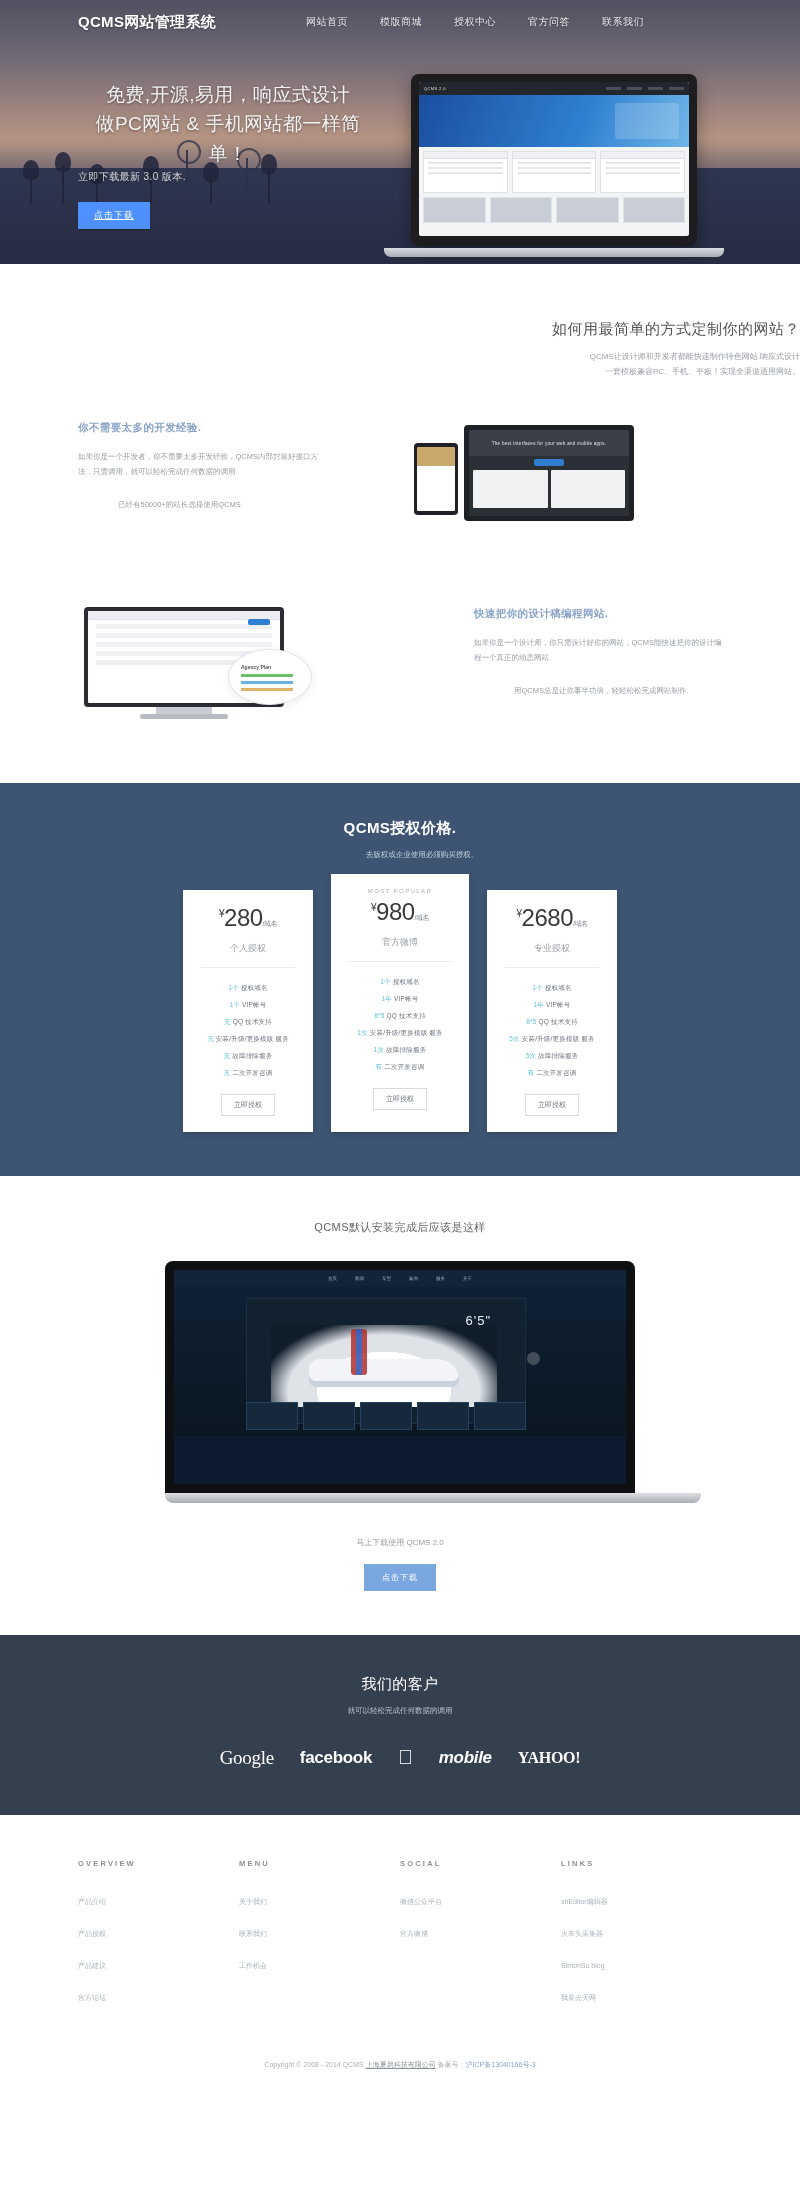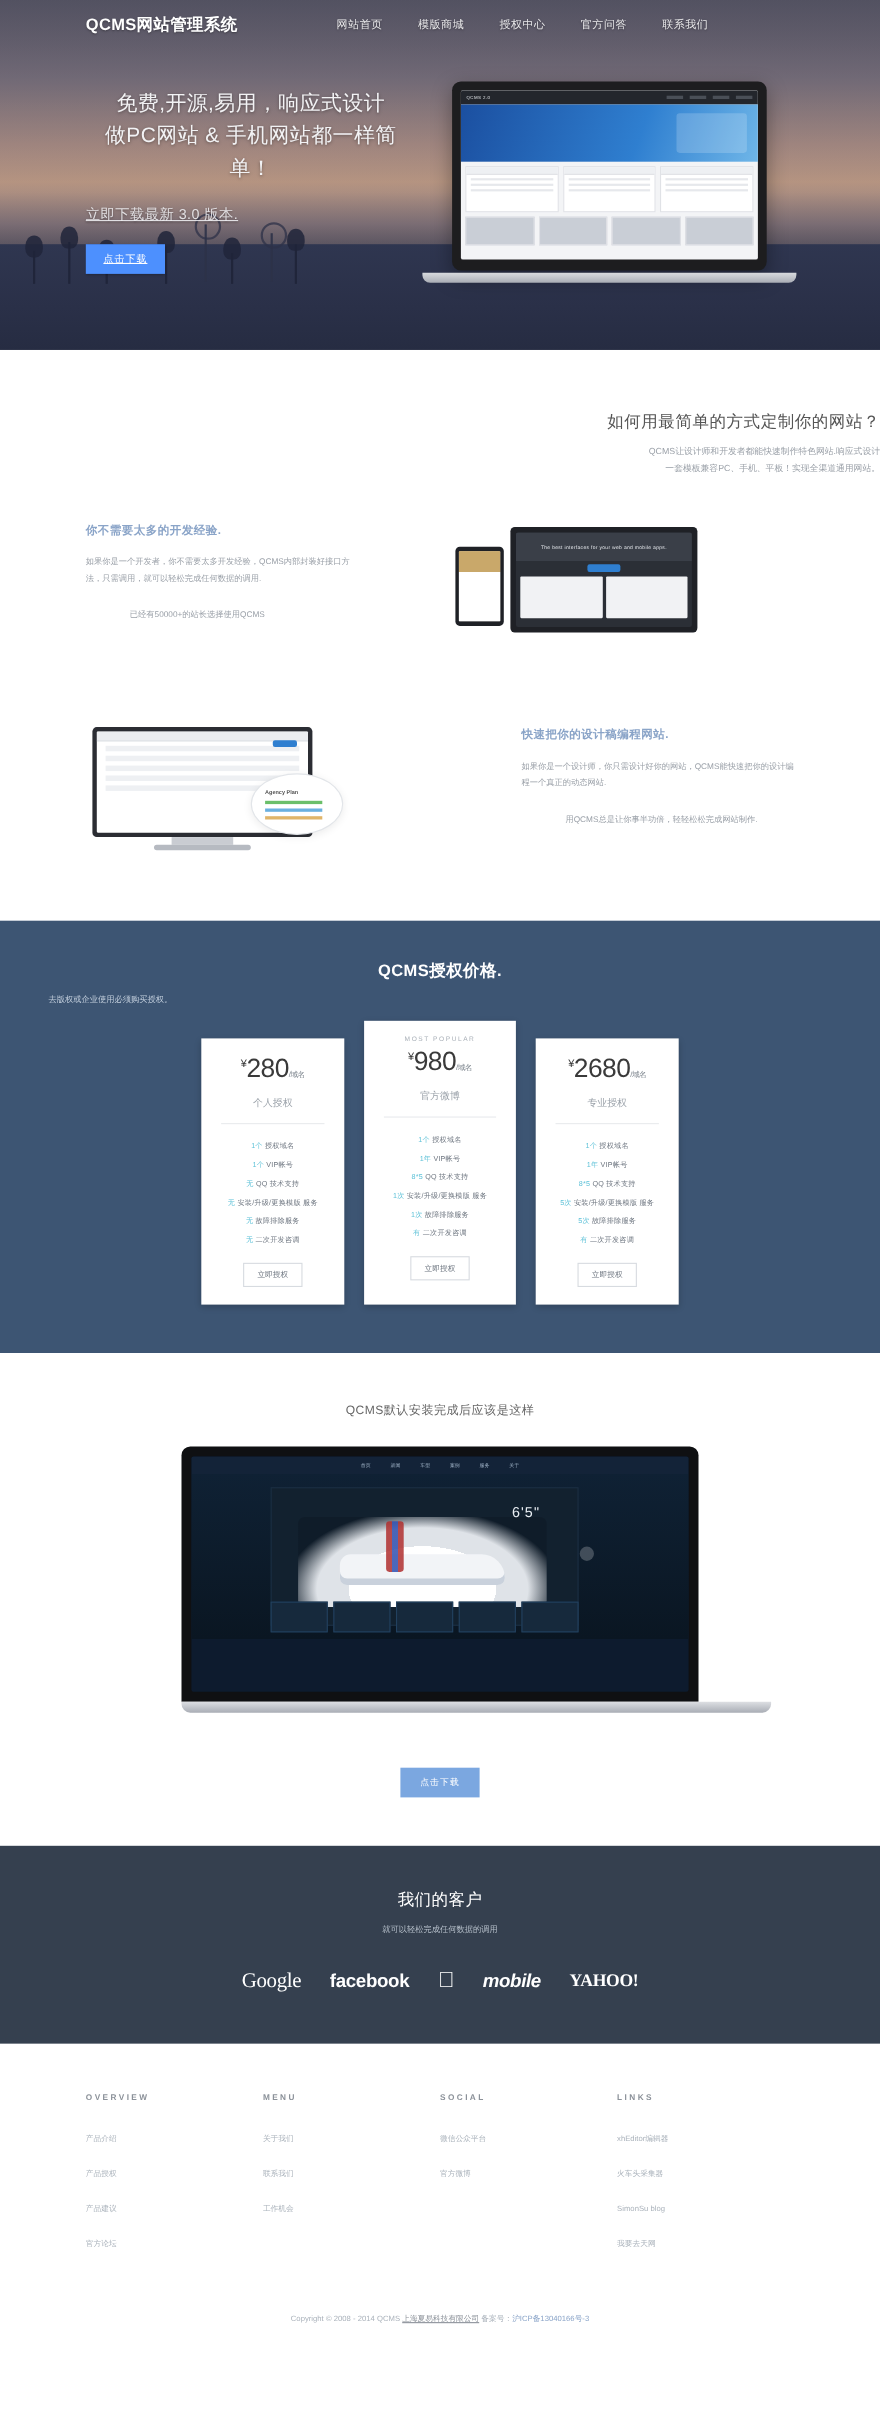--- a/index.html
+++ b/index.html
@@ -7,21 +7,21 @@
   body {
     font-family:"Liberation Sans","DejaVu Sans",sans-serif;
     background:#ffffff;
     color:#444;
     -webkit-font-smoothing:antialiased;
   }
   .page { width:800px; position:relative; overflow:hidden; }
 
   
   .hero {
-    position:relative; height:318px; overflow:hidden;
+    position:relative; height:264px; overflow:hidden;
     background:
       linear-gradient(to bottom, rgba(60,60,75,.55) 0%, rgba(70,62,70,.30) 30%, rgba(120,95,95,.22) 55%, rgba(40,44,62,.75) 100%),
       linear-gradient(to bottom, #6e6c7c 0%, #8b8290 22%, #b99a8f 42%, #c9a58c 52%, #8e7f85 64%, #3b4155 78%, #343b52 100%);
   }
   .hero:before{
     content:""; position:absolute; left:0; right:0; bottom:52px; height:110px;
     background:
       radial-gradient(closed-shape at 50% 100%, transparent, transparent);
   }
   
@@ -53,22 +53,22 @@
     color:rgba(255,255,255,.88); font-size:10px; text-decoration:none;
     text-shadow:0 1px 2px rgba(0,0,0,.35); letter-spacing:.5px;
   }
   .hero-inner{ position:relative; z-index:5; display:flex; padding:14px 40px 0 78px; }
   .hero-copy{ width:300px; padding-top:22px; }
   .hero-copy h1{
     color:#f2f2f4; font-size:19px; font-weight:normal; line-height:1.55;
     text-shadow:0 1px 3px rgba(0,0,0,.4); letter-spacing:.4px;text-align:center;
   }
   .hero-sub{
-    margin-top:18px; color:rgba(245,245,248,.85); font-size:13px;
-    letter-spacing:.4px; text-shadow:0 1px 2px rgba(0,0,0,.35);text-decoration:underline;
+    margin-top:2px; color:rgba(245,245,248,.85); font-size:10px;
+    letter-spacing:.4px; text-shadow:0 1px 2px rgba(0,0,0,.35);
   }
   .btn-download{
     display:inline-block; margin-top:18px; background:#4d90fe;
     color:#fff; font-size:9px; padding:7px 16px; border:0;
     text-decoration:underline; cursor:pointer; letter-spacing:1px;
     box-shadow:0 1px 2px rgba(0,0,0,.25);
   }
 
   
   .laptop{ position:relative; margin-left:6px; margin-top:16px; width:340px; }
@@ -143,21 +143,21 @@
   .dev-desk .bubble{ position:absolute; right:-4px; top:42px; width:84px; height:56px; background:#fff;
     border:1px solid #e2e5e9; border-radius:50%; box-shadow:0 2px 8px rgba(0,0,0,.08); }
   .dev-desk .bubble b{ display:block; margin:14px 0 0 12px; font-size:5px; color:#555; }
   .dev-desk .bubble i{ display:block; margin:4px 0 0 12px; width:52px; height:3px; background:#6abf6a; }
   .dev-desk .bubble i.b2{ background:#6ab0e0; }
   .dev-desk .bubble i.b3{ background:#e0b56a; }
 
   
   .pricing{ margin-top:56px; background:#3d5573; padding:36px 0 44px; }
   .pricing h2{ text-align:center; color:#fff; font-size:15px; font-weight:bold; letter-spacing:.4px; }
-  .pricing .ph-sub{ color:#c3cfdd; font-size:7.5px; margin-top:12px;padding-left:44px; }
+  .pricing .ph-sub{ text-align:center; color:#c3cfdd; font-size:7.5px; margin-top:12px;padding-left:44px; }
   .plans{ display:flex; justify-content:center; align-items:flex-start; gap:18px; margin-top:30px; }
   .plan{
     width:130px; background:#fff; box-shadow:0 2px 6px rgba(0,0,0,.2);
     padding:16px 10px 16px; text-align:center;
   }
   .plan.pop{ width:138px; margin-top:-16px; padding-top:14px; padding-bottom:22px; }
   .plan .tagpop{ font-size:6px; color:#a9b0b8; letter-spacing:1.4px; margin-bottom:6px; }
   .plan .price{ font-size:24px; color:#3a3a3a; font-weight:normal; letter-spacing:-.5px; line-height:1; }
   .plan .price sup{ font-size:10px; vertical-align:super; }
   .plan .price small{ font-size:7px; color:#7c848d; }
@@ -468,20 +468,21 @@
               <div></div>
               <div></div>
             </div>
           </div>
         </div>
       </div>
       <div class="sc-base"></div>
     </div>
 
     <div class="sc-foot">
+      <p>马上下载使用 QCMS 2.0</p>
       <button class="btn-dl2">点击下载</button>
     </div>
   </section>
 
   <section class="clients">
     <h2>我们的客户</h2>
     <p>就可以轻松完成任何数据的调用</p>
     <div class="logos">
       <span class="lg-google">Google</span>
       <span class="lg-fb">facebook</span>

